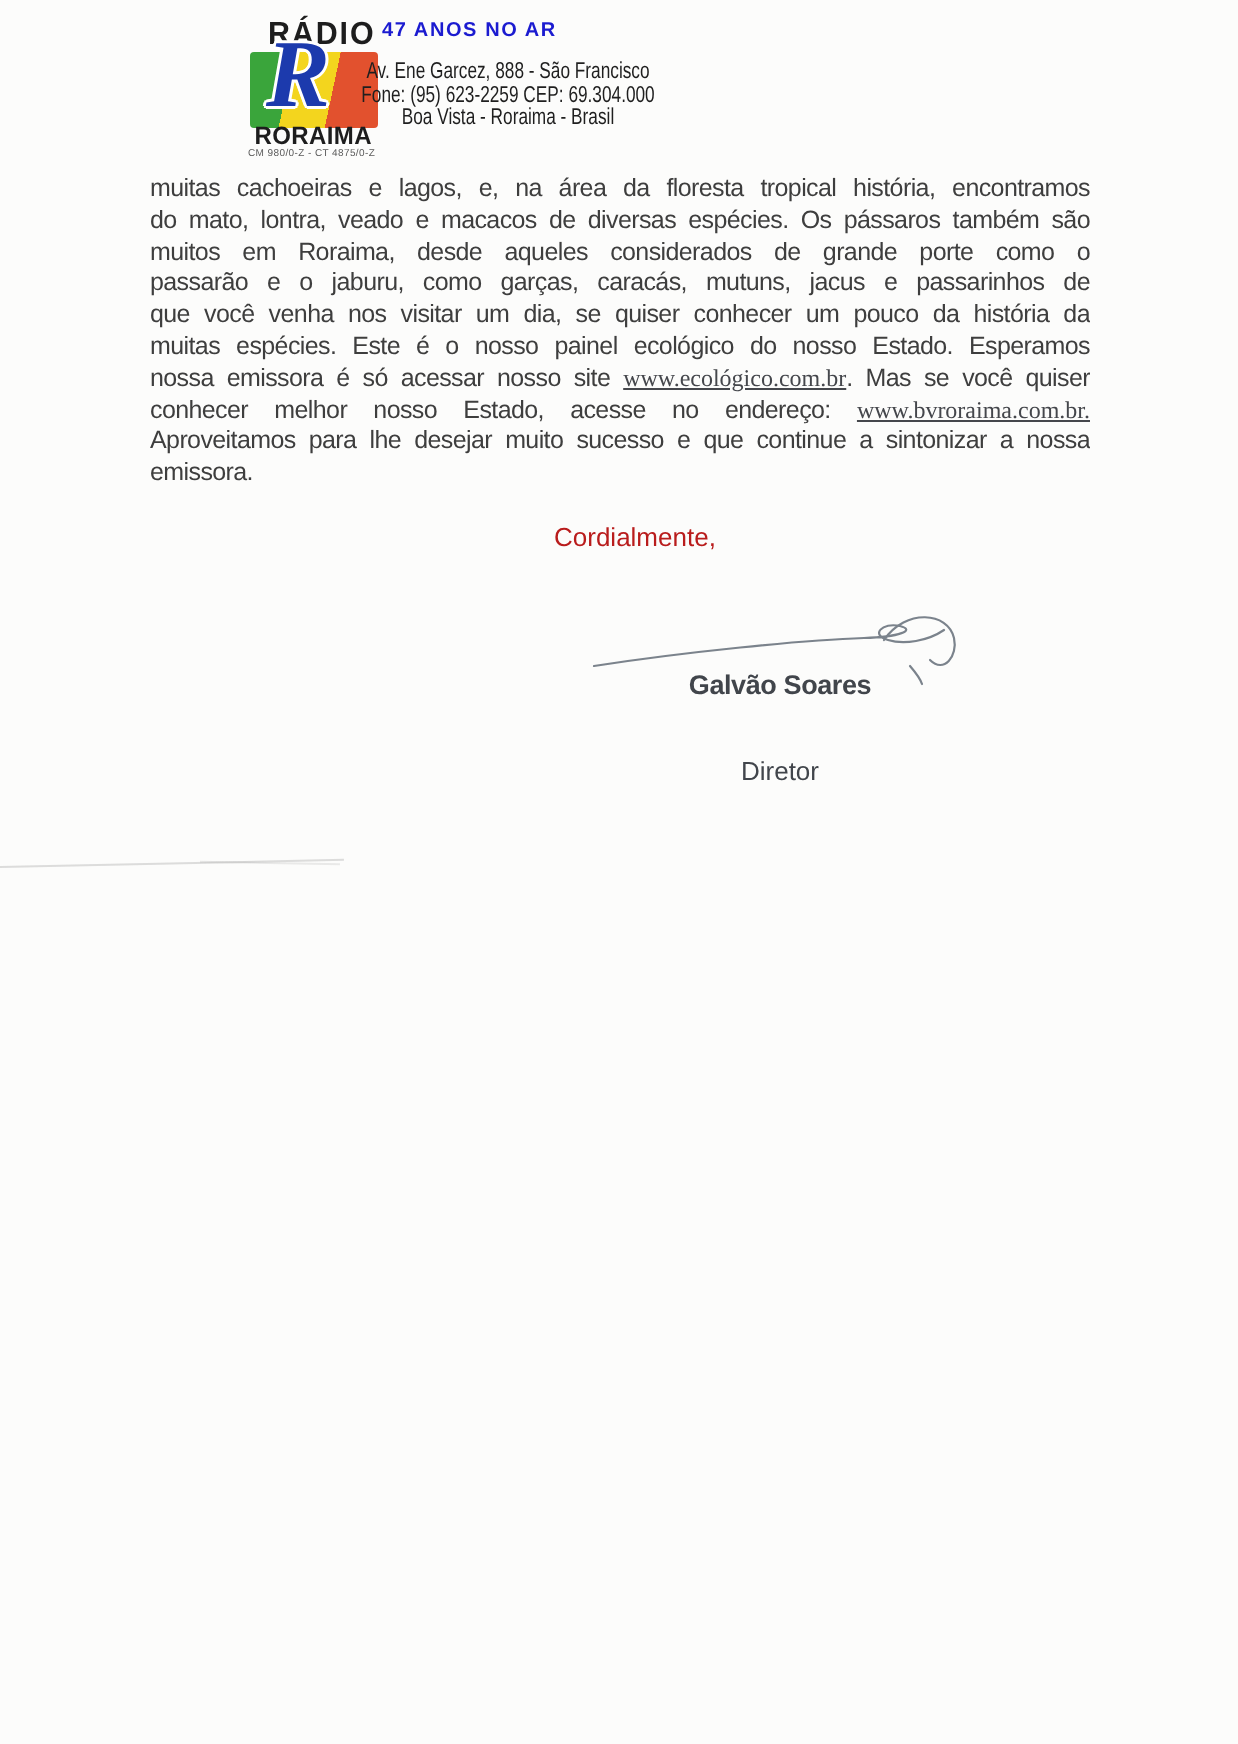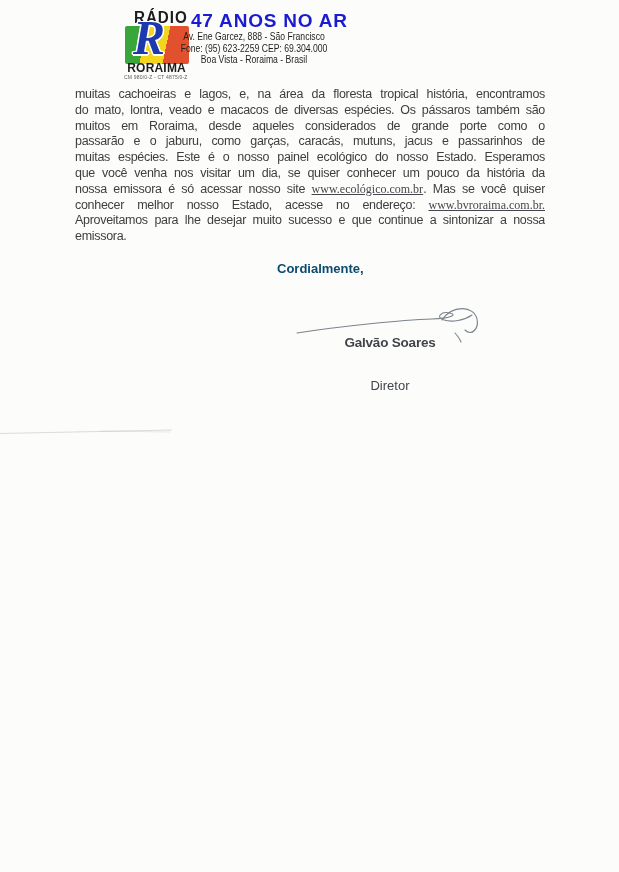--- a/index.html
+++ b/index.html
@@ -30,21 +30,21 @@
     position:absolute;left:123px;top:61px;width:70px;text-align:center;
     font-size:12.5px;font-weight:bold;color:#1d1d1d;letter-spacing:.2px;
     transform:scaleX(.96);transform-origin:left top;white-space:nowrap;
   }
   .logo-registration{
     position:absolute;left:124px;top:74px;width:70px;
     font-size:5px;color:#5a5a5a;letter-spacing:.2px;white-space:nowrap;
   }
   .tagline{
     position:absolute;left:191px;top:10px;
-    font-size:19px;font-weight:bold;letter-spacing:.8px;white-space:nowrap;
+    font-size:10px;font-weight:bold;letter-spacing:.8px;white-space:nowrap;
   }
   .address-block{
     position:absolute;left:154px;top:31px;width:200px;text-align:center;
     font-size:11.5px;line-height:11.5px;color:#1f1f1f;
     transform:scaleX(.75);transform-origin:50% 0;
   }
   .address-line{white-space:nowrap;}
   
   .letter-body{
     position:absolute;left:75px;top:87px;width:470px;
@@ -52,21 +52,21 @@
   }
   .body-line{
     text-align:justify;text-align-last:justify;height:15.8px;overflow:hidden;
   }
   .body-line.last{text-align-last:left;}
   .doc-link{
     font-family:"Liberation Serif",serif;font-size:12px;letter-spacing:0;
     color:#45474c;text-decoration:underline;cursor:pointer;
   }
   
-  .closing-salutation{position:absolute;left:277px;top:261px;font-size:13px;color:#0c4a6e;font-weight:bold;}
+  .closing-salutation{position:absolute;left:277px;top:261px;font-size:13px;color:#b91c1c;}
   .signature-svg{position:absolute;left:292px;top:300px;}
   .signer-name{
     position:absolute;left:330px;top:335px;width:120px;text-align:center;
     font-size:13.5px;font-weight:bold;color:#41454b;letter-spacing:-.2px;
   }
   .signer-role{
     position:absolute;left:330px;top:350px;width:120px;text-align:center;
     font-size:13px;color:#41454b;margin-top:28px;
   }
   
@@ -100,22 +100,22 @@
       <div class="address-line">Fone: (95) 623-2259 CEP: 69.304.000</div>
       <div class="address-line">Boa Vista - Roraima - Brasil</div>
     </div>
   </div>
 
   <div class="letter-body">
       <div class="body-line"><span>muitas cachoeiras e lagos, e, na área da floresta tropical história, encontramos</span></div>
       <div class="body-line"><span>do mato, lontra, veado e macacos de diversas espécies. Os pássaros também são</span></div>
       <div class="body-line"><span>muitos em Roraima, desde aqueles considerados de grande porte como o</span></div>
       <div class="body-line"><span>passarão e o jaburu, como garças, caracás, mutuns, jacus e passarinhos de</span></div>
+      <div class="body-line"><span>que você venha nos visitar um dia, se quiser conhecer um pouco da história da</span></div>
       <div class="body-line"><span>muitas espécies. Este é o nosso painel ecológico do nosso Estado. Esperamos</span></div>
-      <div class="body-line"><span>que você venha nos visitar um dia, se quiser conhecer um pouco da história da</span></div>
       <div class="body-line"><span>nossa emissora é só acessar nosso site </span><span class="doc-link">www.ecológico.com.br</span><span>. Mas se você quiser</span></div>
       <div class="body-line"><span>conhecer melhor nosso Estado, acesse no endereço: </span><span class="doc-link">www.bvroraima.com.br.</span></div>
       <div class="body-line"><span>Aproveitamos para lhe desejar muito sucesso e que continue a sintonizar a nossa</span></div>
       <div class="body-line last"><span>emissora.</span></div>
     </div>
 
   <div class="closing-salutation">Cordialmente,</div>
 
   <svg class="signature-svg" width="190" height="48" viewBox="0 0 190 48">
     <g fill="none" stroke="#7b838c" stroke-width="1.1" stroke-linecap="round">

